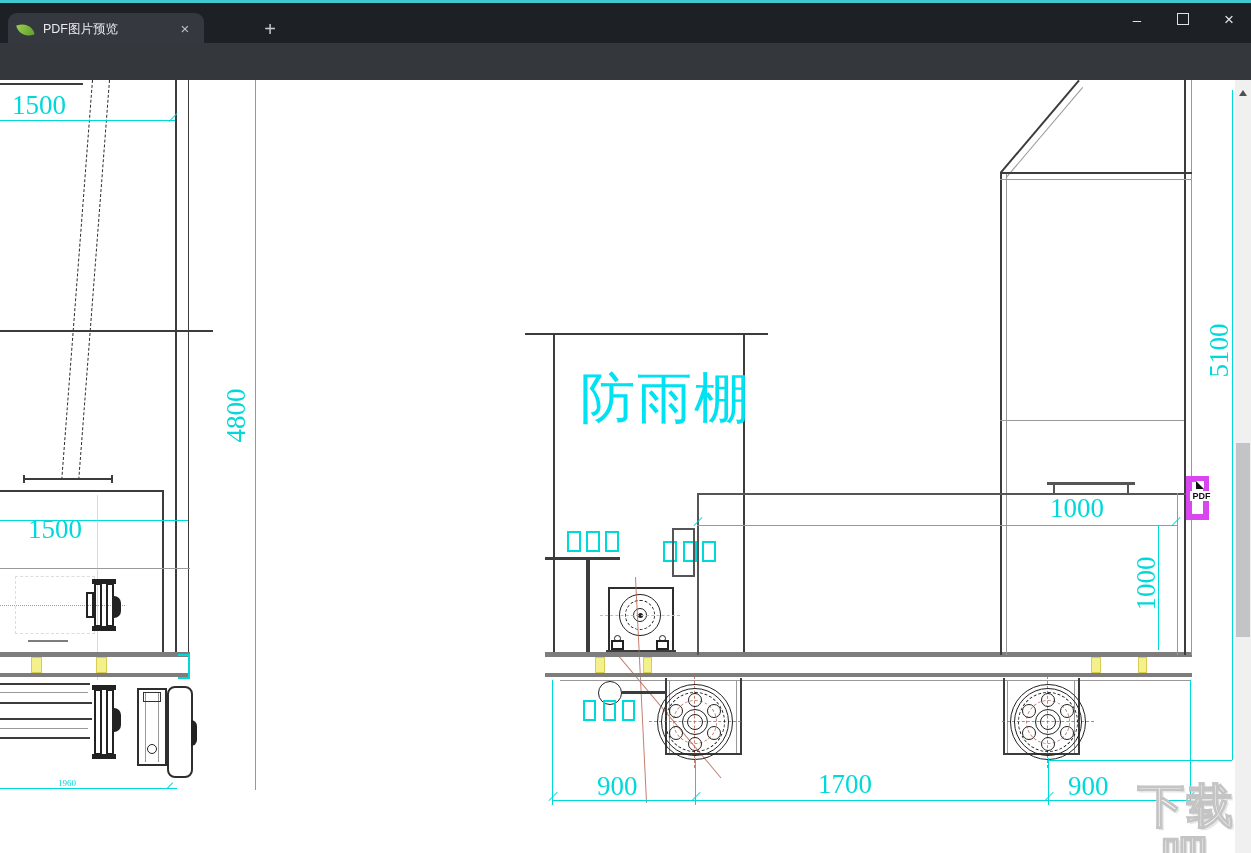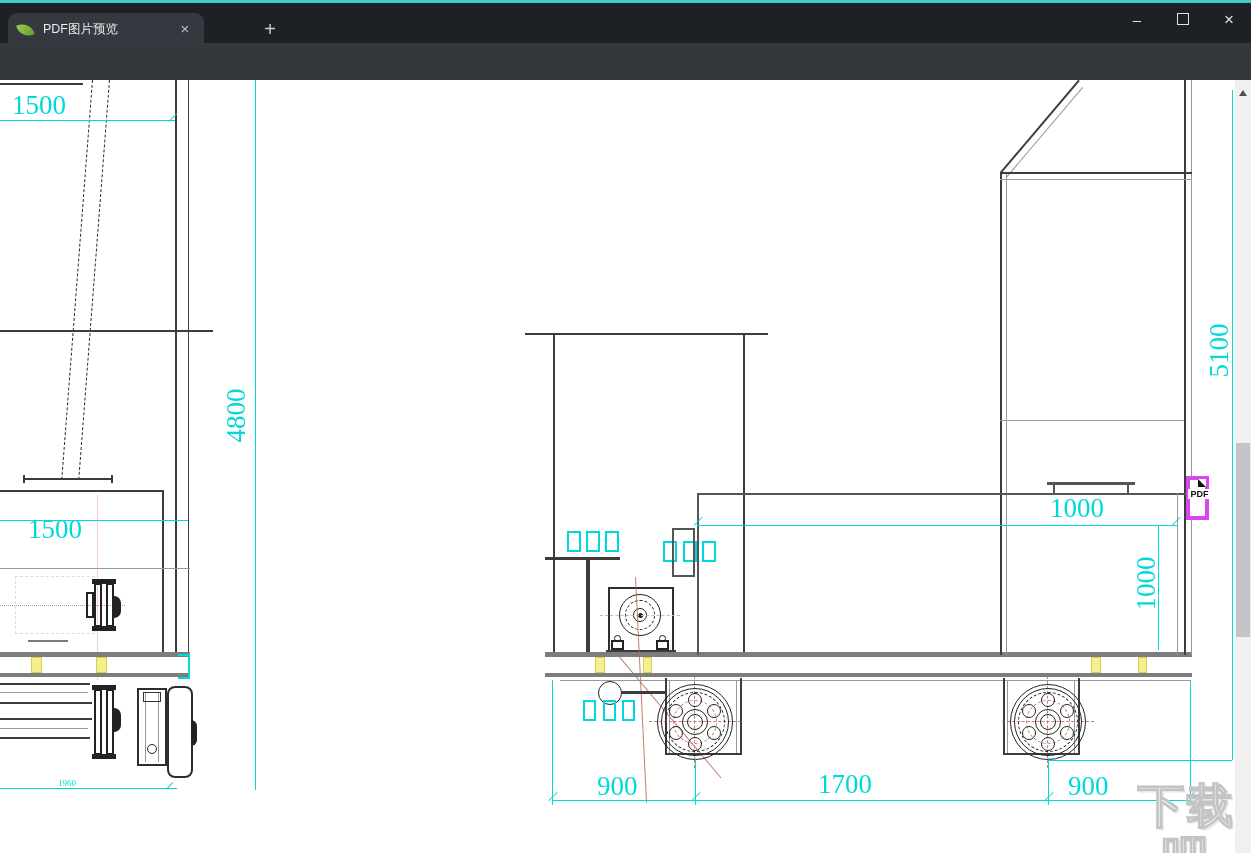--- a/index.html
+++ b/index.html
@@ -75,21 +75,21 @@
   .circ{position:absolute;border:1.5px solid #222;border-radius:50%}
   .pad{position:absolute;width:11px;height:16px;background:var(--yellow);border:1px solid #d8cf52}
   .dashl{position:absolute;height:0;border-top:1px dashed #2d2d2d;transform-origin:0 0}
   .rline{position:absolute;height:0;border-top:1px solid var(--red);transform-origin:0 0}
   .wheel{position:absolute;width:76px;height:76px}
   .wheel .hole{position:absolute;width:14px;height:14px;border:1.5px solid #222;border-radius:50%}
   .wheel .crossh{position:absolute;left:-8px;top:37px;width:92px;height:0;border-top:1px dashed var(--red)}
   .wheel .crossv{position:absolute;left:37px;top:-8px;height:92px;width:0;border-left:1px dashed var(--red)}
   .house{position:absolute;background:#3c3c3c}
   #pdficon{position:absolute;left:1186px;top:396px;width:23px;height:44px;background:#fff;
-    border:4px solid #d946ef;z-index:30}
+    border:6px solid #d946ef;z-index:30}
   #pdficon .fold{position:absolute;right:-1px;top:-1px;width:0;height:0;
     border-left:8px solid #111;border-top:8px solid #fff}
   #pdficon .txt{position:absolute;left:-2px;top:9px;width:23px;text-align:center;
     font-size:9px;font-weight:bold;color:#111;background:#fff}
   #watermark{position:absolute;left:1122px;top:700px;z-index:40;text-align:center;
     color:rgba(246,246,246,.95);-webkit-text-stroke:1.2px #c4c4c4;
     text-shadow:2px 2px 0 rgba(190,190,190,.35)}
   #watermark .big{font-size:47px;font-weight:bold;letter-spacing:2px;line-height:1.1}
   
   #sbtrack{position:absolute;left:1235px;top:0;width:16px;height:773px;background:#f0f0f1;z-index:20}
@@ -232,20 +232,21 @@
     <div style="position:absolute;left:167px;top:606px;width:26px;height:92px;border:2px solid #2e2e2e;border-radius:8px"></div>
     <div style="position:absolute;left:191px;top:640px;width:6px;height:26px;background:#222;border-radius:0 6px 6px 0"></div>
 
     <div class="cy" style="left:0;top:708px;width:177px;height:1px"></div>
     <div class="dimt" style="left:58px;top:699px;font-size:9px">1960</div>
     <div class="tick" style="left:166px;top:705px;width:8px"></div>
 
     <div class="l" style="left:525px;top:253px;width:243px;height:2px"></div>
     <div class="l" style="left:553px;top:253px;width:1.5px;height:324px"></div>
     <div class="l" style="left:743px;top:253px;width:1.5px;height:324px"></div>
+    <div style="position:absolute;left:580px;top:282px;font-size:55px;font-weight:500;letter-spacing:2px;color:var(--shelter);font-family:'Liberation Sans',sans-serif">防雨棚</div>
 
     <div class="cyrect" style="left:567px;top:451px;width:14px;height:21px"></div>
     <div class="cyrect" style="left:586px;top:451px;width:14px;height:21px"></div>
     <div class="cyrect" style="left:605px;top:451px;width:14px;height:21px"></div>
     <div class="l" style="left:545px;top:477px;width:75px;height:2.5px"></div>
     <div class="l" style="left:586px;top:479px;width:3.5px;height:95px"></div>
 
     <div class="cyrect" style="left:663px;top:461px;width:14px;height:21px"></div>
     <div class="cyrect" style="left:683px;top:461px;width:14px;height:21px"></div>
     <div class="cyrect" style="left:702px;top:461px;width:14px;height:21px"></div>

